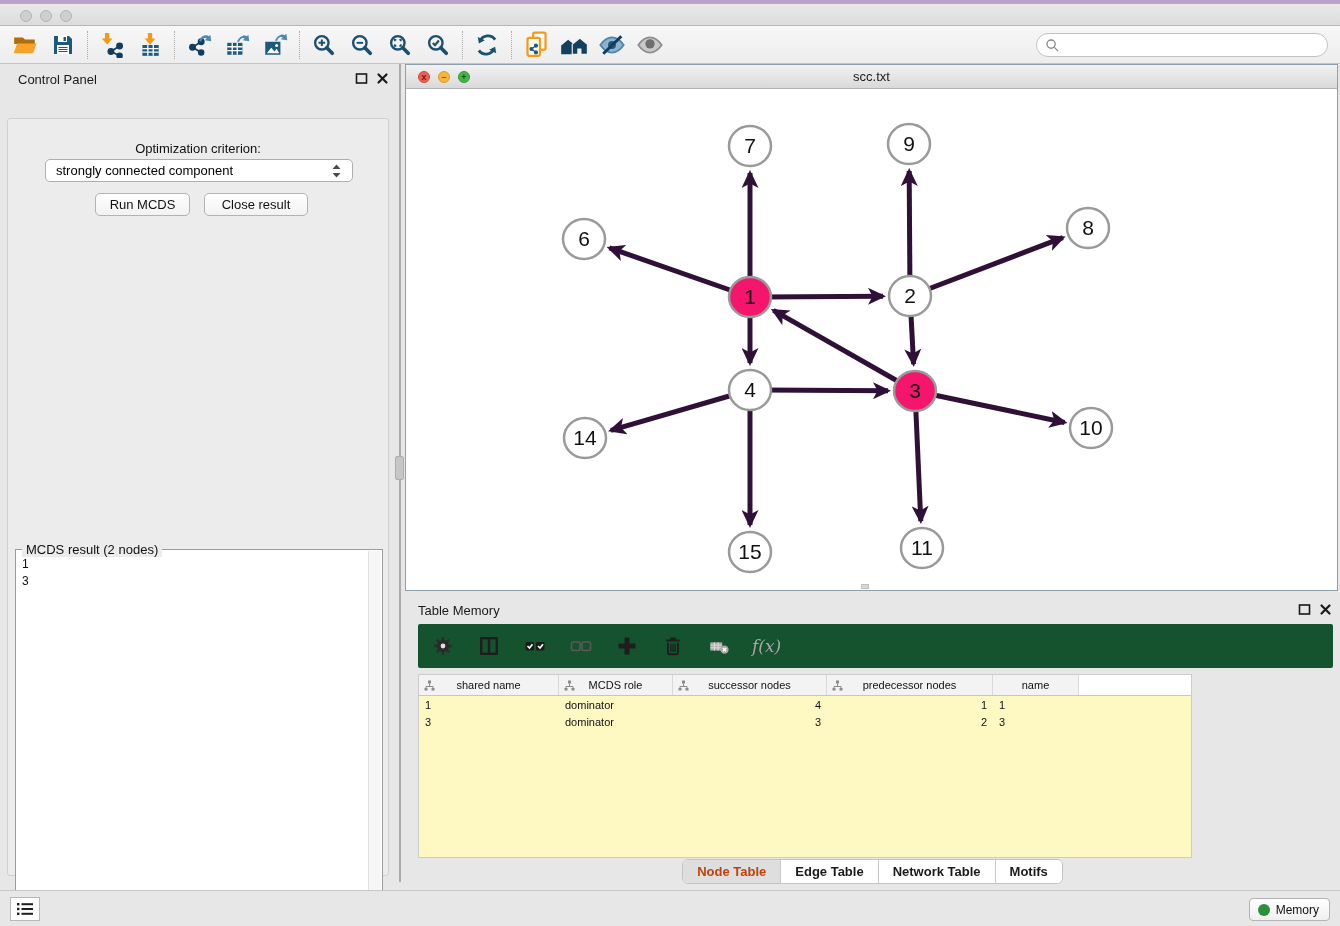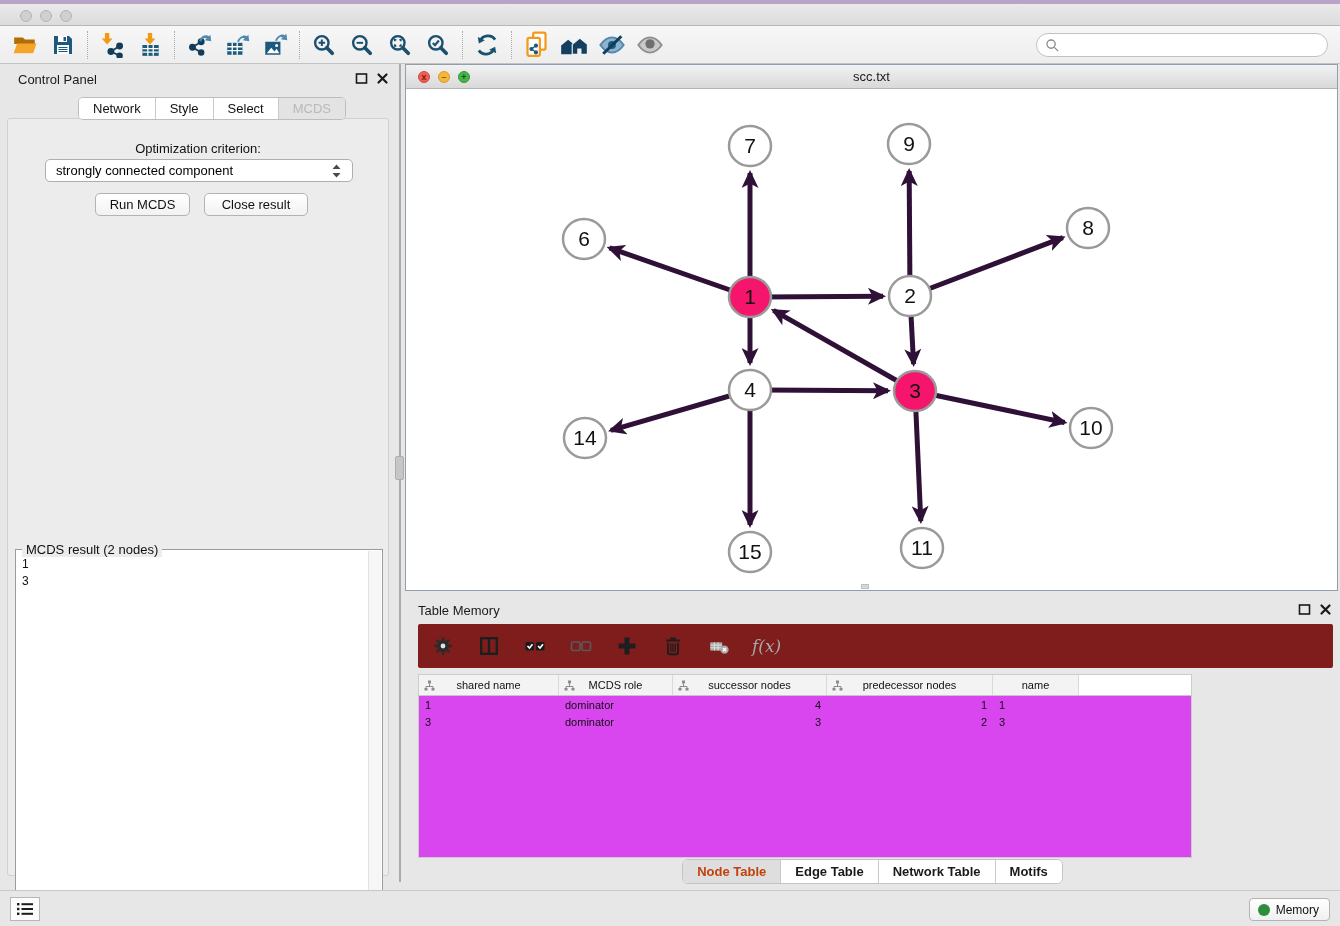--- a/index.html
+++ b/index.html
@@ -62,25 +62,25 @@
   .tl { position:absolute; top:6px; width:12px; height:12px; border-radius:50%; font-size:9px; font-weight:bold;
         text-align:center; line-height:11px; }
   .tl-red    { background:#ec5f55; border:1px solid #ce4a40; color:#7e120b; }
   .tl-yellow { background:#f5b63b; border:1px solid #d79c2b; color:#8a5d00; }
   .tl-green  { background:#46b449; border:1px solid #35983b; color:#0f5413; }
   #net-canvas { position:absolute; left:0; top:24px; width:931px; height:501px; background:#fff; }
   #net-handle { position:absolute; left:455px; bottom:1px; width:8px; height:5px; background:#d7d7d7; border:1px solid #c0c0c0; }
 
   
   #table-panel { position:absolute; left:405px; top:595px; width:935px; height:295px; background:#e7e7e7; }
-  #tp-toolbar { position:absolute; left:13px; top:29px; width:915px; height:44px; background:#7f1d1d;
+  #tp-toolbar { position:absolute; left:13px; top:29px; width:915px; height:44px; background:#14532d;
     display:flex; align-items:center; padding-left:10px; gap:16px; border-radius:2px; }
   .tp-btn { width:30px; height:30px; display:flex; align-items:center; justify-content:center; }
   #fx-label { font-size:17px; font-style:italic; font-family:"DejaVu Serif", serif; color:#a9a9a9; padding-left:2px; }
-  #node-table { position:absolute; left:13px; top:79px; width:774px; height:184px; background:#d946ef;
+  #node-table { position:absolute; left:13px; top:79px; width:774px; height:184px; background:#fef9c3;
     border:1px solid #cccccc; font-size:11px; }
   .th-row { display:flex; height:21px; border-bottom:1px solid #c6c6c6; }
   .th-cell { position:relative; background:#f3f3f3; border-right:1px solid #d9d9d9; display:flex;
     align-items:center; justify-content:center; color:#111; }
   .th-cell .col-icon { position:absolute; left:5px; top:5px; }
   .td-row { display:flex; height:17px; align-items:center; }
   .td-cell { padding:0 6px; color:#111; overflow:hidden; white-space:nowrap; }
   .ta-r { text-align:right; }
   .ta-l { text-align:left; }
   #tp-tabs { position:absolute; left:0; right:0; bottom:6px; display:flex; justify-content:center; }
@@ -295,26 +295,20 @@
           <svg width="13" height="13" viewBox="0 0 13 13">
             <rect x="1.5" y="2" width="10" height="9" fill="none" stroke="#1a1a1a" stroke-width="1.6"></rect>
           </svg>
         </span>
       <span>
           <svg width="13" height="13" viewBox="0 0 13 13">
             <path d="M2.5 2.5l8 8M10.5 2.5l-8 8" stroke="#1a1a1a" stroke-width="2.2" stroke-linecap="round"></path>
           </svg>
         </span>
     </span>
-  </div>
-  <div class="seg-tabs">
-    <div class="seg-tab">Network</div>
-    <div class="seg-tab">Style</div>
-    <div class="seg-tab">Select</div>
-    <div class="seg-tab active-gray">MCDS</div>
   </div>
   <div id="cp-content">
     <div id="opt-label">Optimization criterion:</div>
     <div id="criterion-select">
       <span>strongly connected component</span>
       <span class="spin">
           <svg width="11" height="16" viewBox="0 0 11 16">
             <path d="M1.5 6L5.5 1.5 9.5 6z" fill="#4a4a4a"></path>
             <path d="M1.5 10l4 4.5 4-4.5z" fill="#4a4a4a"></path>
           </svg>

